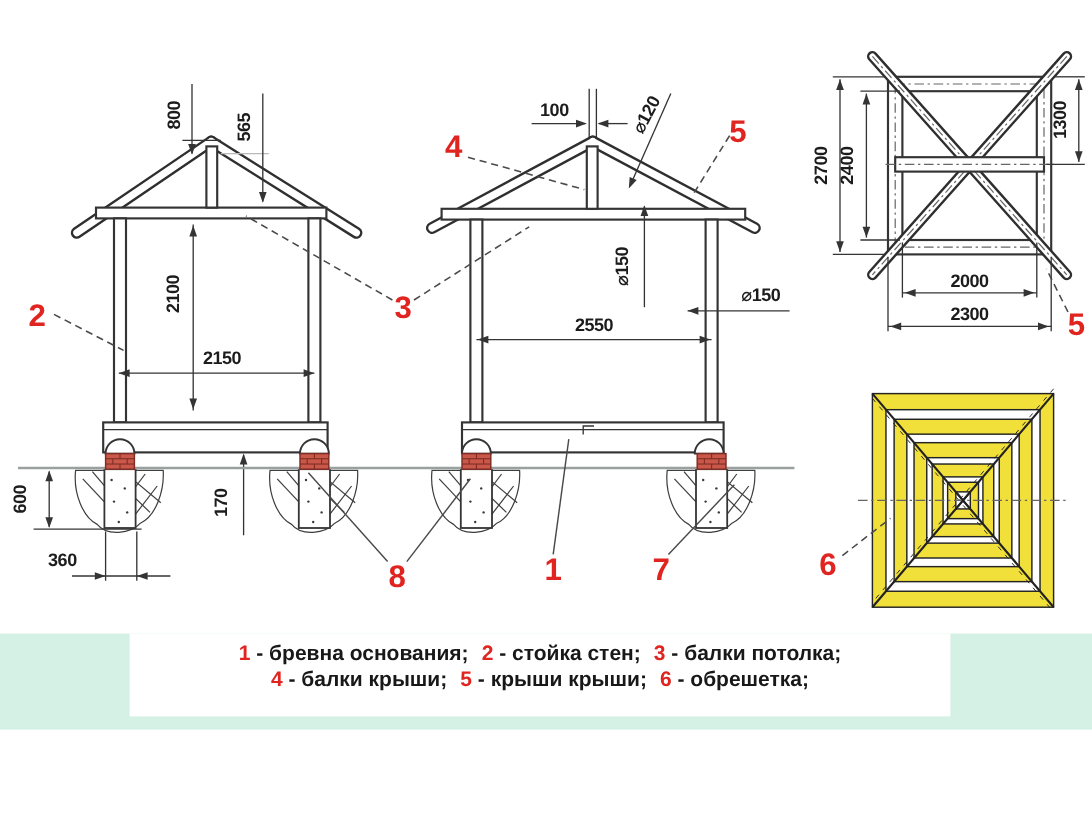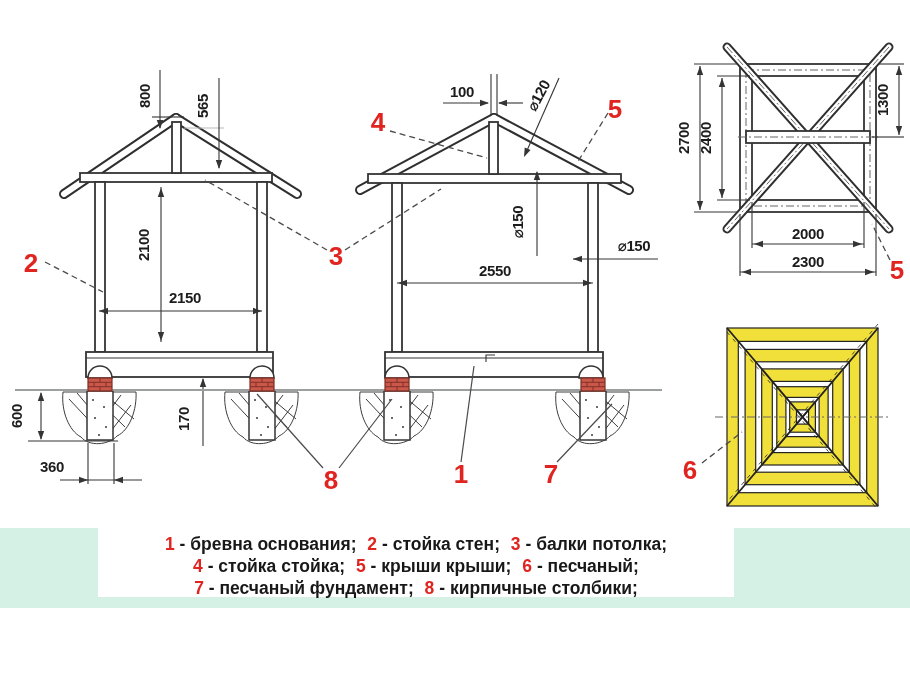--- a/index.html
+++ b/index.html
@@ -24,21 +24,21 @@
   .dashdot{stroke:#666;stroke-width:1;stroke-dasharray:8 3 2 3;fill:none;}
   .ring{stroke:#222;stroke-width:1.2;}
   .capb{stroke:#2f2f2f;stroke-width:10;stroke-linecap:round;fill:none;}
   .capw{stroke:#fff;stroke-width:6;stroke-linecap:round;fill:none;}
   .capb2{stroke:#2f2f2f;stroke-width:9;stroke-linecap:round;fill:none;}
   .capw2{stroke:#fff;stroke-width:5;stroke-linecap:round;fill:none;}
   .hatch{stroke:#3d3d3d;stroke-width:1;fill:none;}
   .arrow{fill:var(--line);}
   
   .band{position:absolute;left:0;top:528px;width:910px;height:80px;background:var(--band_mint);}
-  .legend-box{position:absolute;left:98px;top:528px;width:636px;height:69px;background:#fff;
+  .legend-box{position:absolute;left:108px;top:528px;width:684px;height:69px;background:#fff;
     text-align:center;font:bold 17.5px "Liberation Sans","DejaVu Sans",sans-serif;color:#181818;}
   .legend-line{line-height:22px;white-space:nowrap;}
   .legend-line:first-child{margin-top:5px;}
   .lg-num{color:var(--accent_red);}
   .lg-item{margin:0 3px;}
 </style>
 </head>
 <body>
 
 <div class="stage">
@@ -276,23 +276,19 @@
 </svg>
 
 <div class="band"></div>
 <div class="legend-box">
   <div class="legend-line">
     <span class="lg-item"><span class="lg-num">1</span> <span>- бревна основания;</span></span>
     <span class="lg-item"><span class="lg-num">2</span> <span>- стойка стен;</span></span>
     <span class="lg-item"><span class="lg-num">3</span> <span>- балки потолка;</span></span>
   </div>
   <div class="legend-line">
-    <span class="lg-item"><span class="lg-num">4</span> <span>- стойка стойка;</span></span>
+    <span class="lg-item"><span class="lg-num">4</span> <span>- балки крыши;</span></span>
     <span class="lg-item"><span class="lg-num">5</span> <span>- крыши крыши;</span></span>
-    <span class="lg-item"><span class="lg-num">6</span> <span>- песчаный;</span></span>
-  </div>
-  <div class="legend-line">
-    <span class="lg-item"><span class="lg-num">7</span> <span>- песчаный фундамент;</span></span>
-    <span class="lg-item"><span class="lg-num">8</span> <span>- кирпичные столбики;</span></span>
+    <span class="lg-item"><span class="lg-num">6</span> <span>- обрешетка;</span></span>
   </div>
 </div>
 
 </div>
 
 </body></html>

